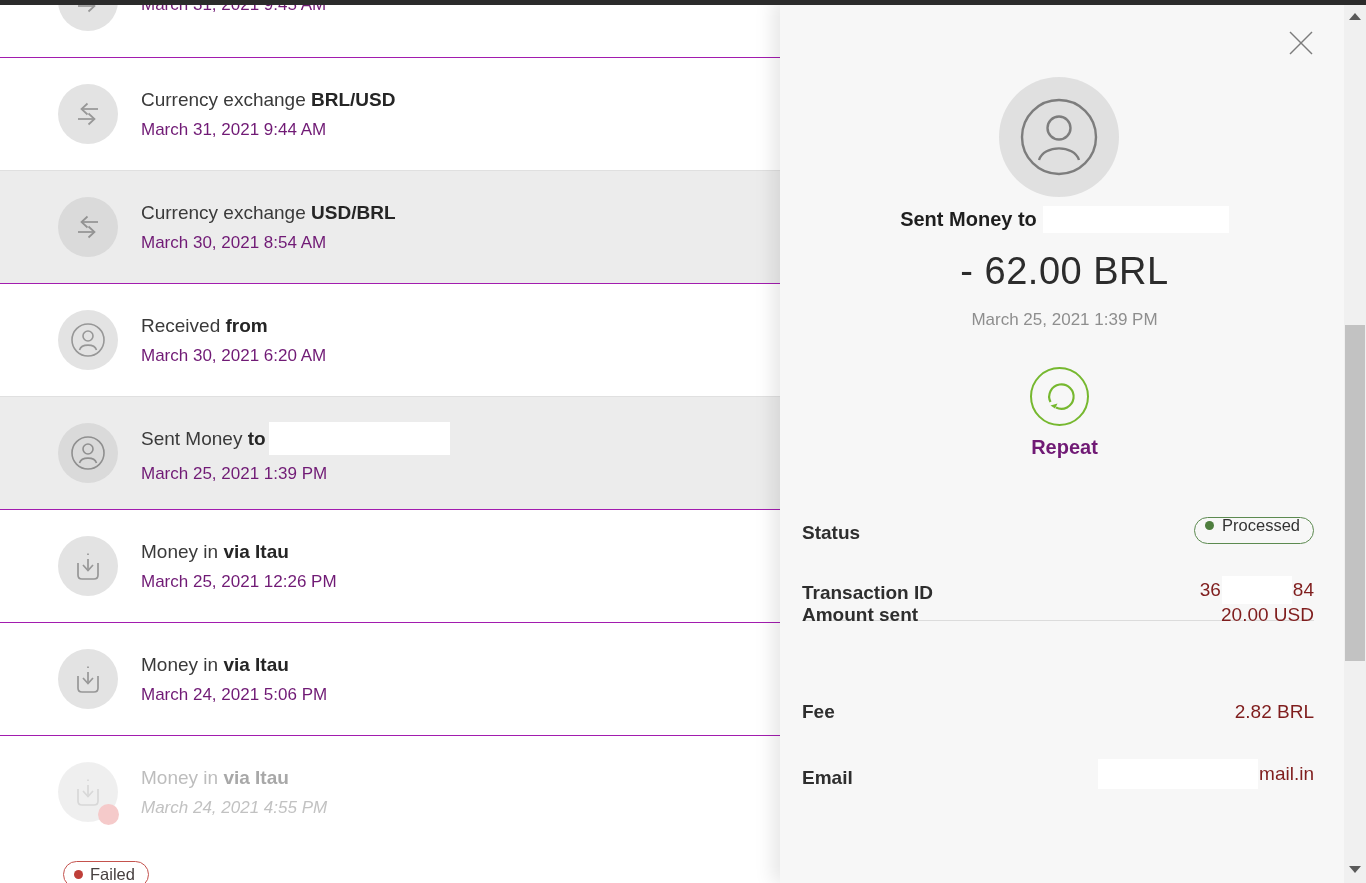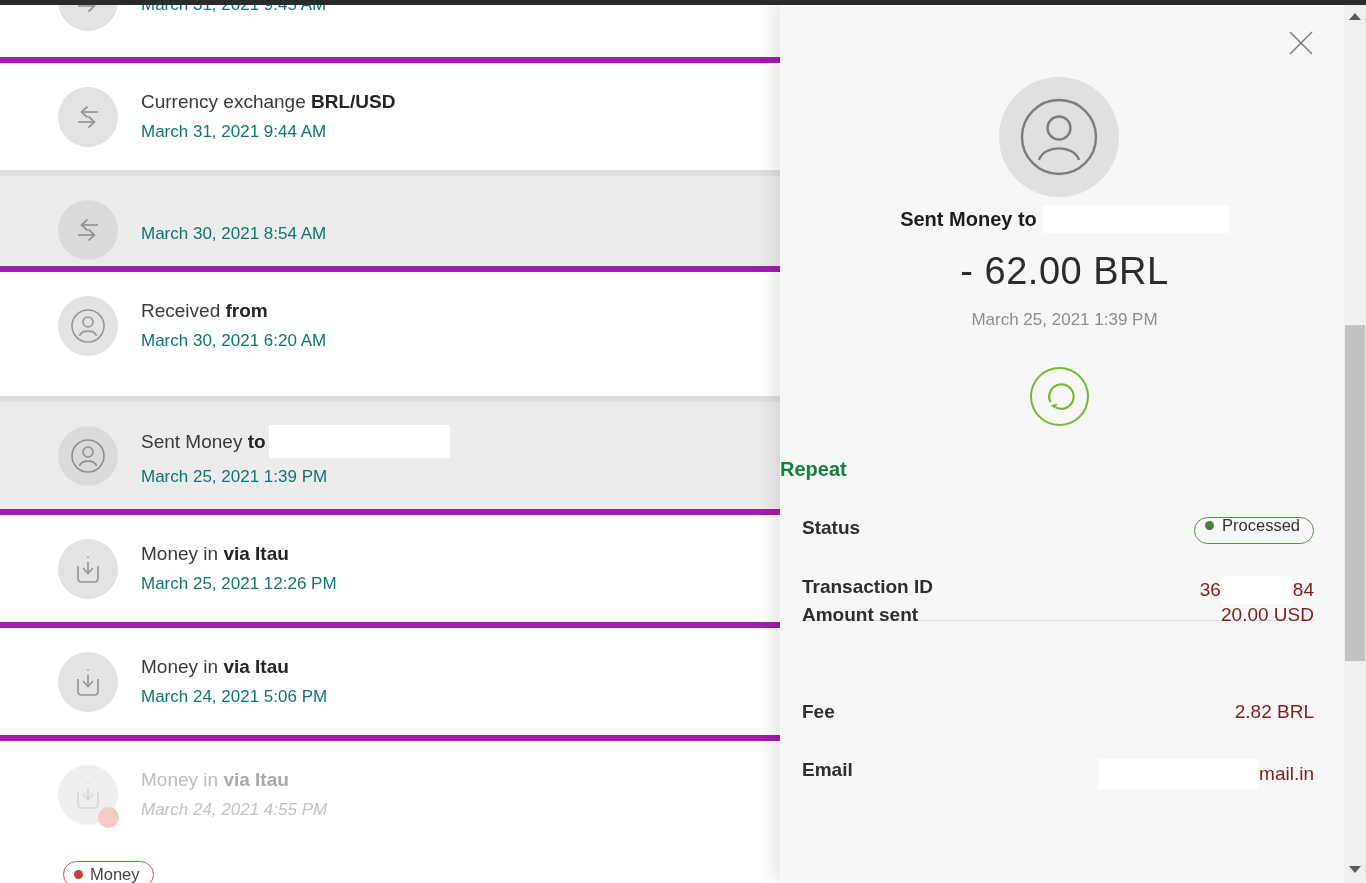--- a/index.html
+++ b/index.html
@@ -5,28 +5,28 @@
   * { margin:0; padding:0; box-sizing:border-box; }
   html,body { background:#ffffff; }
   .page {
     position:relative; width:1366px; height:883px; overflow:hidden;
     background:#ffffff; font-family:"Liberation Sans", sans-serif;
   }
   .topbar { position:absolute; left:0; top:0; width:1366px; height:5px; background:#2b2b2b; z-index:30; }
 
   
   .list { position:absolute; left:0; top:0; width:780px; height:883px; background:#fff; z-index:10; }
-  .row { position:absolute; left:0; width:780px; height:113px; display:flex; align-items:center; padding-left:58px; border-top:6px solid #a21caf; background:#fff; }
+  .row { position:absolute; left:0; width:780px; height:113px; display:flex; align-items:center; padding-left:58px; border-top:1px solid #a21caf; background:#fff; }
   .row.gray { background:#ececec; border-top-color:#e0e0e0; }
   .icon-circle { position:relative; width:60px; height:60px; border-radius:50%; background:#e3e3e3; flex:0 0 60px; display:flex; align-items:center; justify-content:center; }
   .row.gray .icon-circle { background:#dadada; }
   .row-text { margin-left:23px; }
   .row-title { font-size:19px; color:#3a3a3a; }
   .row-title b { font-weight:700; color:#252525; }
-  .row-date { font-size:17px; color:#0f766e; margin-top:9px; }
+  .row-date { font-size:17px; color:#701a75; margin-top:9px; }
   .redact-inline { display:inline-block; width:181px; height:33px; background:#ffffff; vertical-align:-10px; margin-left:3px; }
   .row.faded .row-title { color:#bdbdbd; }
   .row.faded .row-title b { color:#a8a8a8; }
   .row.faded .row-date { color:#c2c2c2;font-style:italic; }
   .row.faded .icon-glyph, .row.faded .icon-circle { opacity:0.55; }
   .fail-dot { position:absolute; right:-1px; bottom:-3px; width:21px; height:21px; border-radius:50%; background:#ee9f9f; }
 
   
   .row.partial { top:-56px; height:113px; border-top:none; background:transparent; z-index:35; }
 
@@ -39,23 +39,23 @@
   .panel { position:absolute; left:780px; top:0; width:569px; height:883px; background:#f7f7f7;
     box-shadow:-7px 0 18px rgba(0,0,0,0.10); z-index:20; }
   .close-btn { position:absolute; left:508px; top:30px; width:26px; height:26px; cursor:pointer; }
   .avatar { position:absolute; left:219px; top:77px; width:120px; height:120px; border-radius:50%; background:#e0e0e0;
     display:flex; align-items:center; justify-content:center; }
   .panel-title { position:absolute; top:206px; width:100%; text-align:center; font-size:20px; font-weight:700; color:#1e1e1e; white-space:nowrap; }
   .redact-name { display:inline-block; width:186px; height:27px; background:#ffffff; vertical-align:-7px; margin-left:6px; }
   .amount { position:absolute; top:250px; width:100%; text-align:center; font-size:38px; color:#2c2c2c; letter-spacing:0.5px; }
   .panel-date { position:absolute; top:310px; width:100%; text-align:center; font-size:17px; color:#8e8e8e; }
   .repeat-btn { position:absolute; left:249px; top:366px; width:61px; height:61px; cursor:pointer; }
-  .repeat-label { position:absolute; top:458px; width:100%; font-size:20px; font-weight:700; color:#15803d; cursor:pointer; }
-
-  .detail-row { position:absolute; left:22px; width:512px; display:flex; align-items:flex-start; justify-content:space-between; }
+  .repeat-label { position:absolute; top:436px; width:100%; text-align:center; font-size:20px; font-weight:700; color:#701a75; cursor:pointer; }
+
+  .detail-row { position:absolute; left:22px; width:512px; display:flex; align-items:flex-end; justify-content:space-between; }
   .detail-label { font-size:19px; font-weight:700; color:#2e2e2e; }
   .detail-value { font-size:19px; color:#7f1d1d; display:flex; align-items:center; }
   .status-pill { display:flex; align-items:center; gap:8px; border:1.5px solid #5c8a50; border-radius:14px; height:27px; padding:0 13px 10px 10px; }
   .status-pill .dot { width:9px; height:9px; border-radius:50%; background:#4e7e3e; }
   .status-pill .txt { font-size:16.5px; color:#333333; }
   .redact-txid { display:inline-block; width:70px; height:28px; background:#ffffff; margin:0 1px; }
   .redact-email { display:inline-block; width:160px; height:30px; background:#ffffff; margin-right:1px; }
   .detail-divider { position:absolute; left:22px; top:620px; width:512px; height:1px; background:#dcdcdc; }
 
   
@@ -111,25 +111,28 @@
     <div class="row gray" style="top:170px;">
       <div class="icon-circle">
         <svg class="icon-glyph" width="60" height="60" viewBox="0 0 60 60" fill="none" stroke="#929292" stroke-width="1.7">
           <path d="M40 25 H24"></path>
             <path d="M29.5 19.5 L23.5 25 L29.5 30.5"></path>
           <path d="M20 35 H36"></path>
             <path d="M30.5 29.5 L36.5 35 L30.5 40.5"></path>
         </svg>
       </div>
       <div class="row-text">
+        <div class="row-title">
+          <span>Currency exchange </span><b>USD/BRL</b>
+        </div>
         <div class="row-date">March 30, 2021 8:54 AM</div>
       </div>
     </div>
 
-    <div class="row" style="top:266px;">
+    <div class="row" style="top:283px;">
       <div class="icon-circle">
         <svg class="icon-glyph" width="60" height="60" viewBox="0 0 60 60" fill="none" stroke="#979797" stroke-width="1.6">
           <circle cx="30" cy="30" r="16"></circle>
           <circle cx="30" cy="26" r="5"></circle>
           <path d="M21.5 40 C 23.5 33.5, 36.5 33.5, 38.5 40"></path>
         </svg>
       </div>
       <div class="row-text">
         <div class="row-title">
           <span>Received </span><b>from</b>
@@ -201,21 +204,21 @@
       <div class="row-text">
         <div class="row-title">
           <span>Money in </span><b>via Itau</b>
         </div>
         <div class="row-date">March 24, 2021 4:55 PM</div>
       </div>
     </div>
 
     <div class="failed-badge">
       <span class="dot"></span>
-      <span class="txt">Money</span>
+      <span class="txt">Failed</span>
     </div>
   </div>
 
   <div class="panel">
     <div class="close-btn">
       <svg width="26" height="26" viewBox="0 0 26 26" stroke="#7c7c7c" stroke-width="1.4">
         <line x1="2" y1="2" x2="24" y2="24"></line>
           <line x1="24" y1="2" x2="2" y2="24"></line>
       </svg>
     </div>

